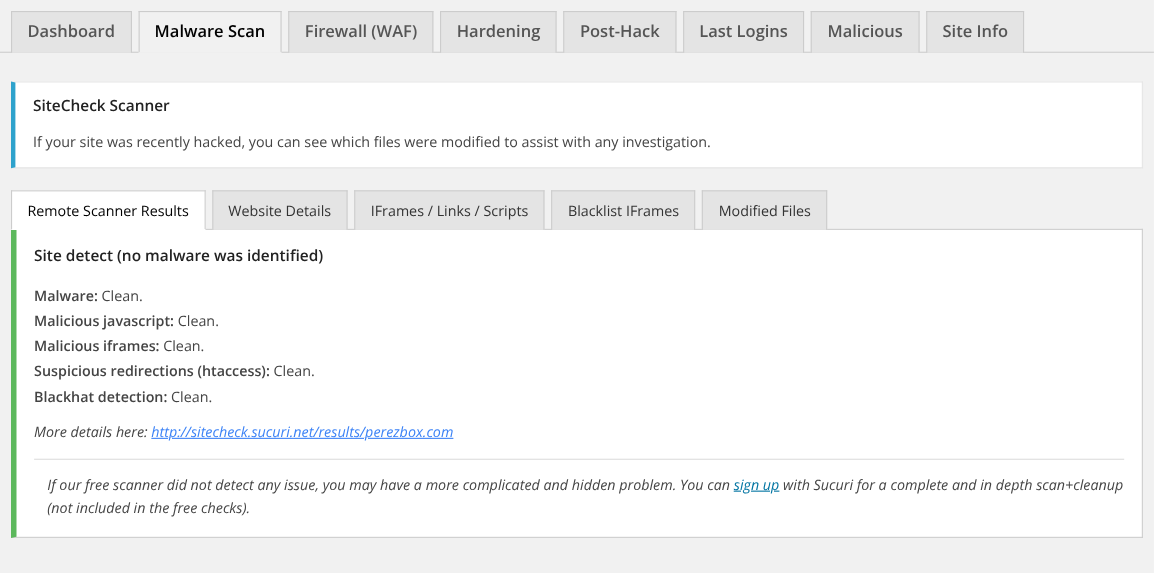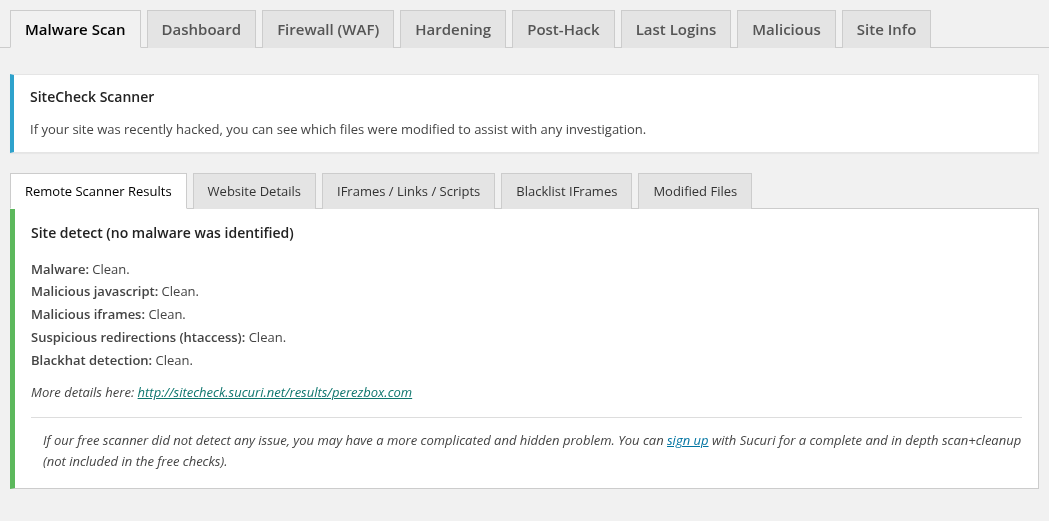--- a/index.html
+++ b/index.html
@@ -82,31 +82,31 @@
   }
   .results-panel h3 {
     font-size: 14px;
     font-weight: 600;
     color: #222;
     margin-bottom: 16px;
   }
   .check-line { font-size: 13px; line-height: 1.75; }
   .check-line .label { font-weight: 600; }
   .more-details { font-style: italic; margin-top: 12px; font-size: 13px; }
-  .more-details a { color: #0f766e; text-decoration: underline; }
+  .more-details a { color: #3b82f6; text-decoration: underline; }
   hr.sep { border: none; border-top: 1px solid #ddd; margin: 16px 0 12px 0; }
   .footer-note { font-style: italic; font-size: 13px; line-height: 1.6; margin-left: 12px; }
   .footer-note a { color: #0074a2; text-decoration: underline; }
 </style>
 </head>
 <body>
 
 <div class="nav-tabs">
+  <div class="nav-tab">Dashboard</div>
   <div class="nav-tab active">Malware Scan</div>
-  <div class="nav-tab">Dashboard</div>
   <div class="nav-tab">Firewall (WAF)</div>
   <div class="nav-tab">Hardening</div>
   <div class="nav-tab">Post-Hack</div>
   <div class="nav-tab">Last Logins</div>
   <div class="nav-tab">Malicious</div>
   <div class="nav-tab">Site Info</div>
 </div>
 
 <div class="content-area">
 

